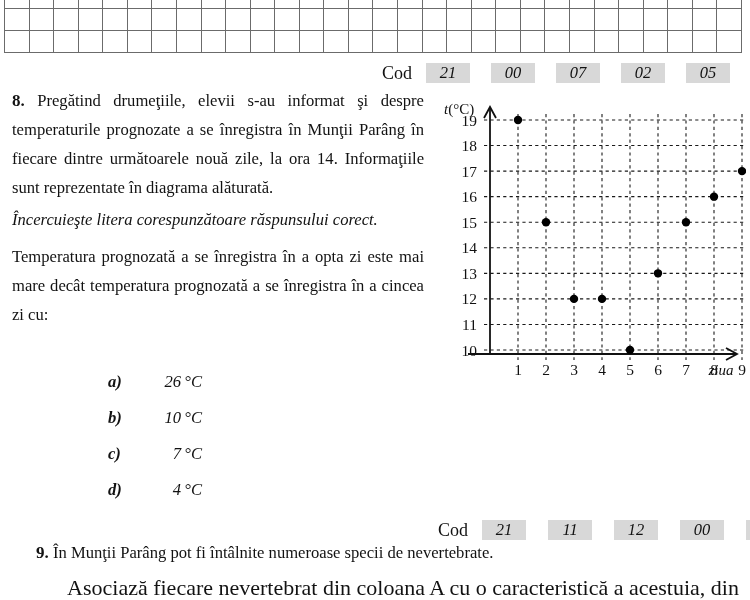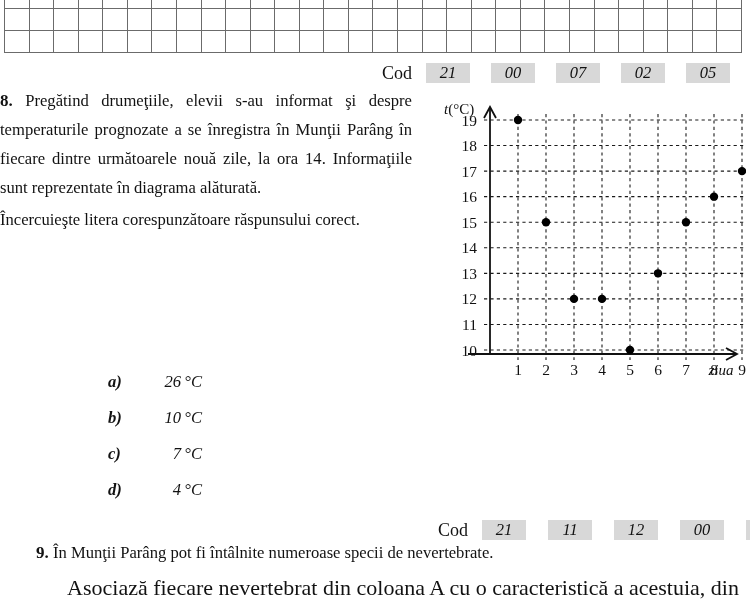--- a/index.html
+++ b/index.html
@@ -56,36 +56,37 @@
   }
   .cod-box:last-child { margin-right: 0; }
 
   #cod-row-1 { left: 382px; top: 62px; }
   #cod-row-2 { left: 438px; top: 519px; }
   #cod-row-2 .cod-box { margin-right: 22px; }
 
   
   #question8-block {
     position: absolute;
-    left: 0;
+    left: 12px;
     top: 86px;
     width: 412px;
   }
   .qnum {
     font-weight: bold;
     font-size: 17px;
   }
   .para {
     font-size: 16.6px;
     line-height: 29px;
     text-align: justify;
     text-justify: inter-word;
     margin: 0 0 3px 0;
   }
   .para.italic {
+    font-style: italic;
     margin-bottom: 8px;
   }
   #p-intro { text-indent: 0; }
 
   
   #options {
     position: absolute;
     left: 108px;
     top: 372px;
     width: 240px;
@@ -239,20 +240,21 @@
   <span class="cod-box">00</span>
   <span class="cod-box">07</span>
   <span class="cod-box">02</span>
   <span class="cod-box">05</span>
   <span class="cod-box">99</span>
 </div>
 
 <div id="question8-block">
   <p class="para" id="p-intro"><span class="qnum">8.</span> <span>Pregătind drumeţiile, elevii s-au informat şi despre temperaturile prognozate a se înregistra în Munţii Parâng în fiecare dintre următoarele nouă zile, la ora 14. Informaţiile sunt reprezentate în diagrama alăturată.</span></p>
   <p class="para italic">Încercuieşte litera corespunzătoare răspunsului corect.</p>
+  <p class="para">Temperatura prognozată a se înregistra în a opta zi este mai mare decât temperatura prognozată a se înregistra în a cincea zi cu:</p>
 </div>
 
 <div id="options">
   <div class="option">
     <span class="opt-letter">a)</span>
     <span class="opt-value">26 °C</span>
   </div>
   <div class="option">
     <span class="opt-letter">b)</span>
     <span class="opt-value">10 °C</span>

